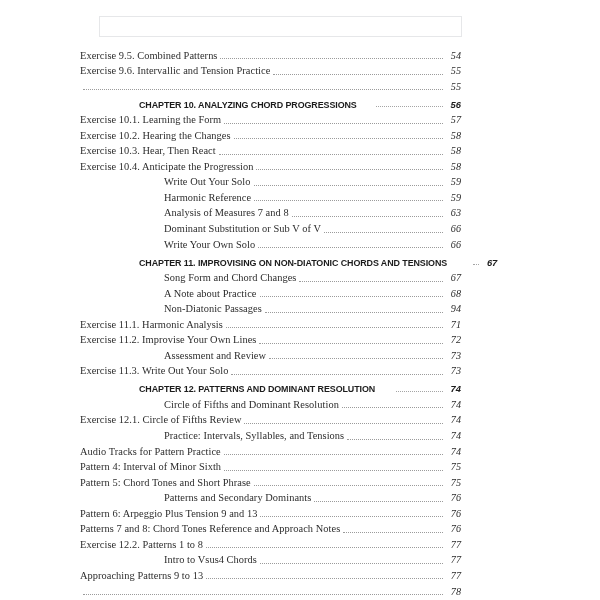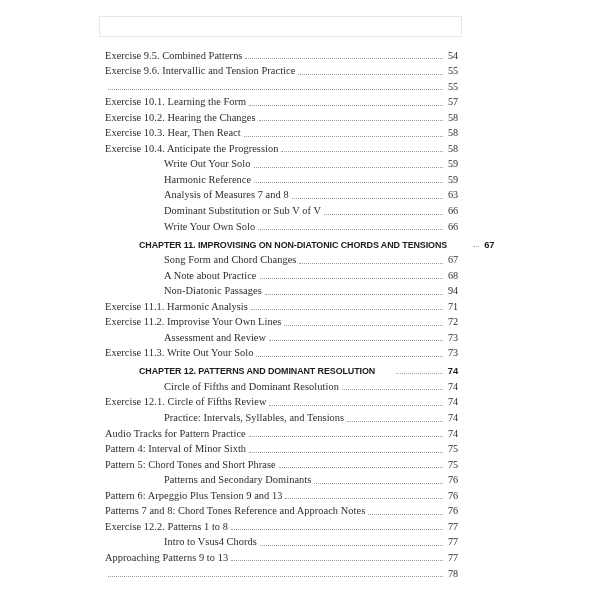--- a/index.html
+++ b/index.html
@@ -56,30 +56,31 @@
     flex: 1 1 auto;
     min-width: 6px;
     margin: 0 2px 2.5px 3px;
     height: 1px;
     overflow: hidden;
     border-bottom: 1.1px dotted #9b9b9b;
   }
   .pageno {
     flex: 0 0 auto;
     width: 16px;
-    text-align: center;
+    text-align: right;
     font-size: 10.2px;
     line-height: 12px;
     color: #2d2d2d;
+    font-style: italic;
   }
 
   
   .lvl-chapter { padding-left: 139px; }
   .lvl-1       { padding-left: 164px; }
-  .lvl-2       { padding-left: 105px; }
+  .lvl-2       { padding-left: 80px; }
 
   
   .row.chapter { height: 18px; }
   .row.chapter .label {
     font-family: "Liberation Sans Narrow", "Liberation Sans", "DejaVu Sans", sans-serif;
     font-weight: bold;
     font-size: 9.6px;
     letter-spacing: -0.1px;
     transform: scaleX(0.93);
     transform-origin: left bottom;
@@ -111,20 +112,25 @@
       </div>
       <div class="row lvl-2">
         <span class="label">Exercise 9.6. Intervallic and Tension Practice</span>
         <span class="leader"></span>
         <span class="pageno">55</span>
       </div>
       <div class="row lvl-2">
         <span class="leader"></span>
         <span class="pageno">55</span>
       </div>
+      <div class="row chapter lvl-chapter">
+        <span class="label">CHAPTER 10. ANALYZING CHORD PROGRESSIONS</span>
+        <span class="leader"></span>
+        <span class="pageno">56</span>
+      </div>
       <div class="row lvl-2">
         <span class="label">Exercise 10.1. Learning the Form</span>
         <span class="leader"></span>
         <span class="pageno">57</span>
       </div>
       <div class="row lvl-2">
         <span class="label">Exercise 10.2. Hearing the Changes</span>
         <span class="leader"></span>
         <span class="pageno">58</span>
       </div>

